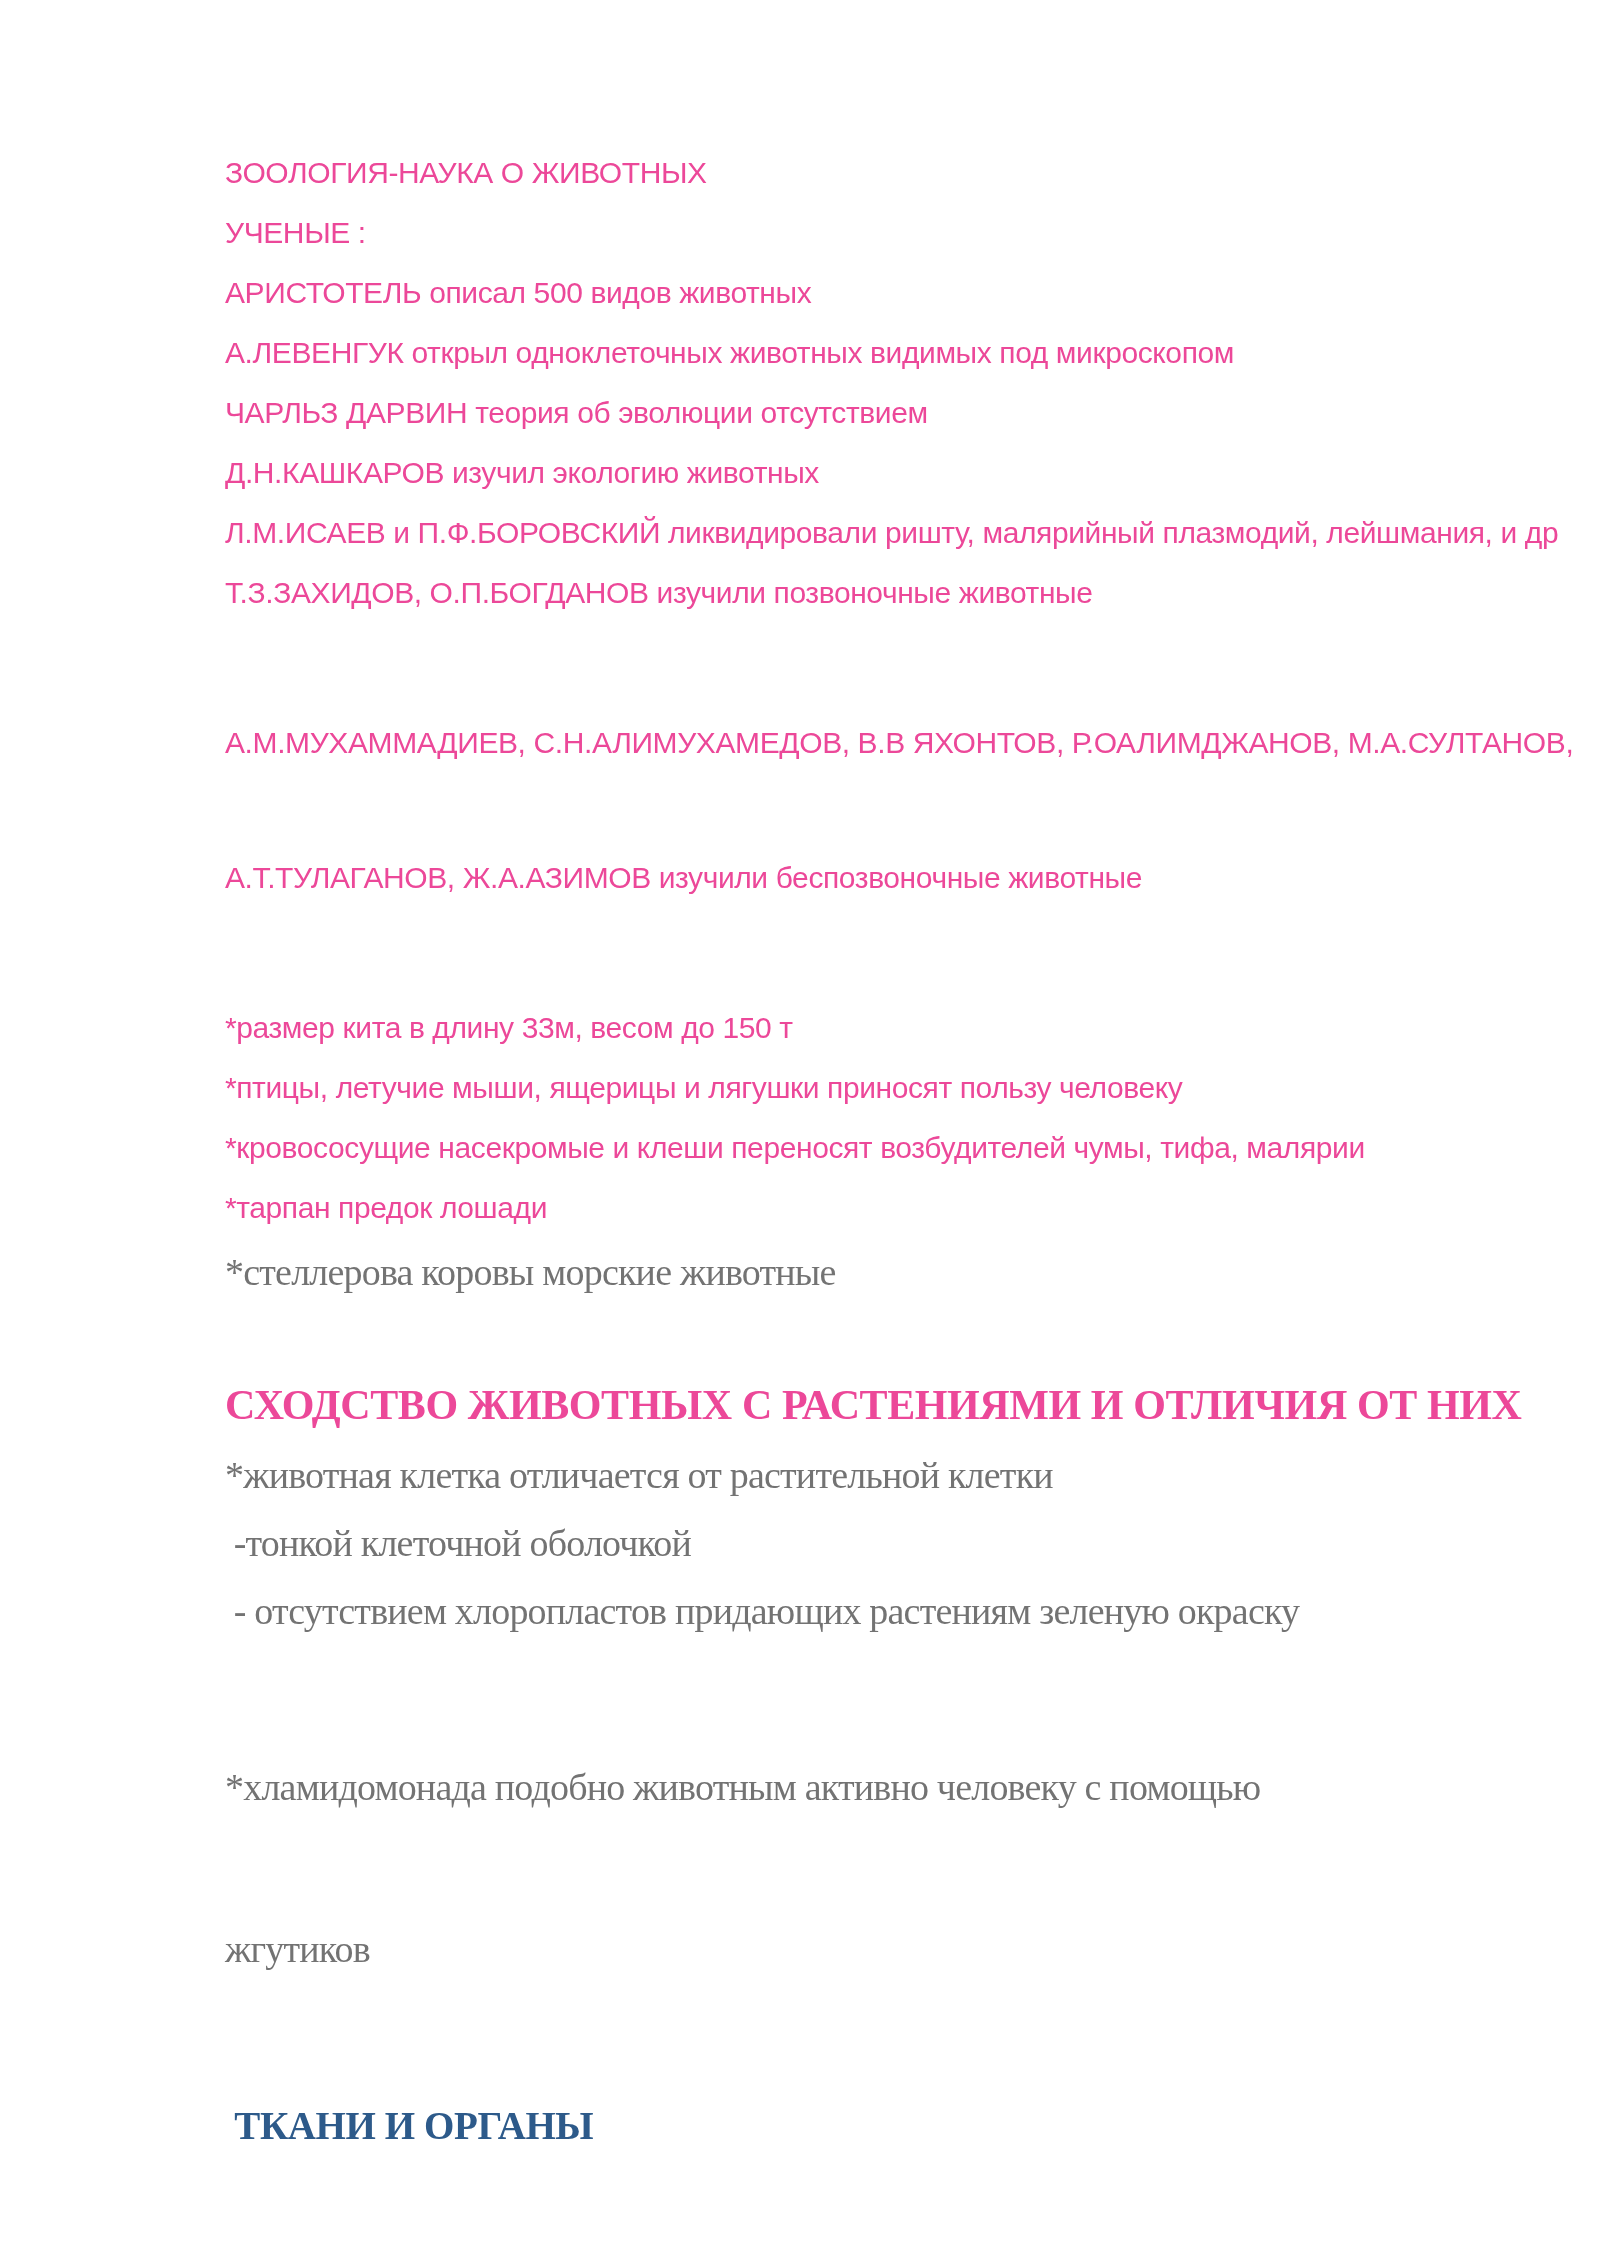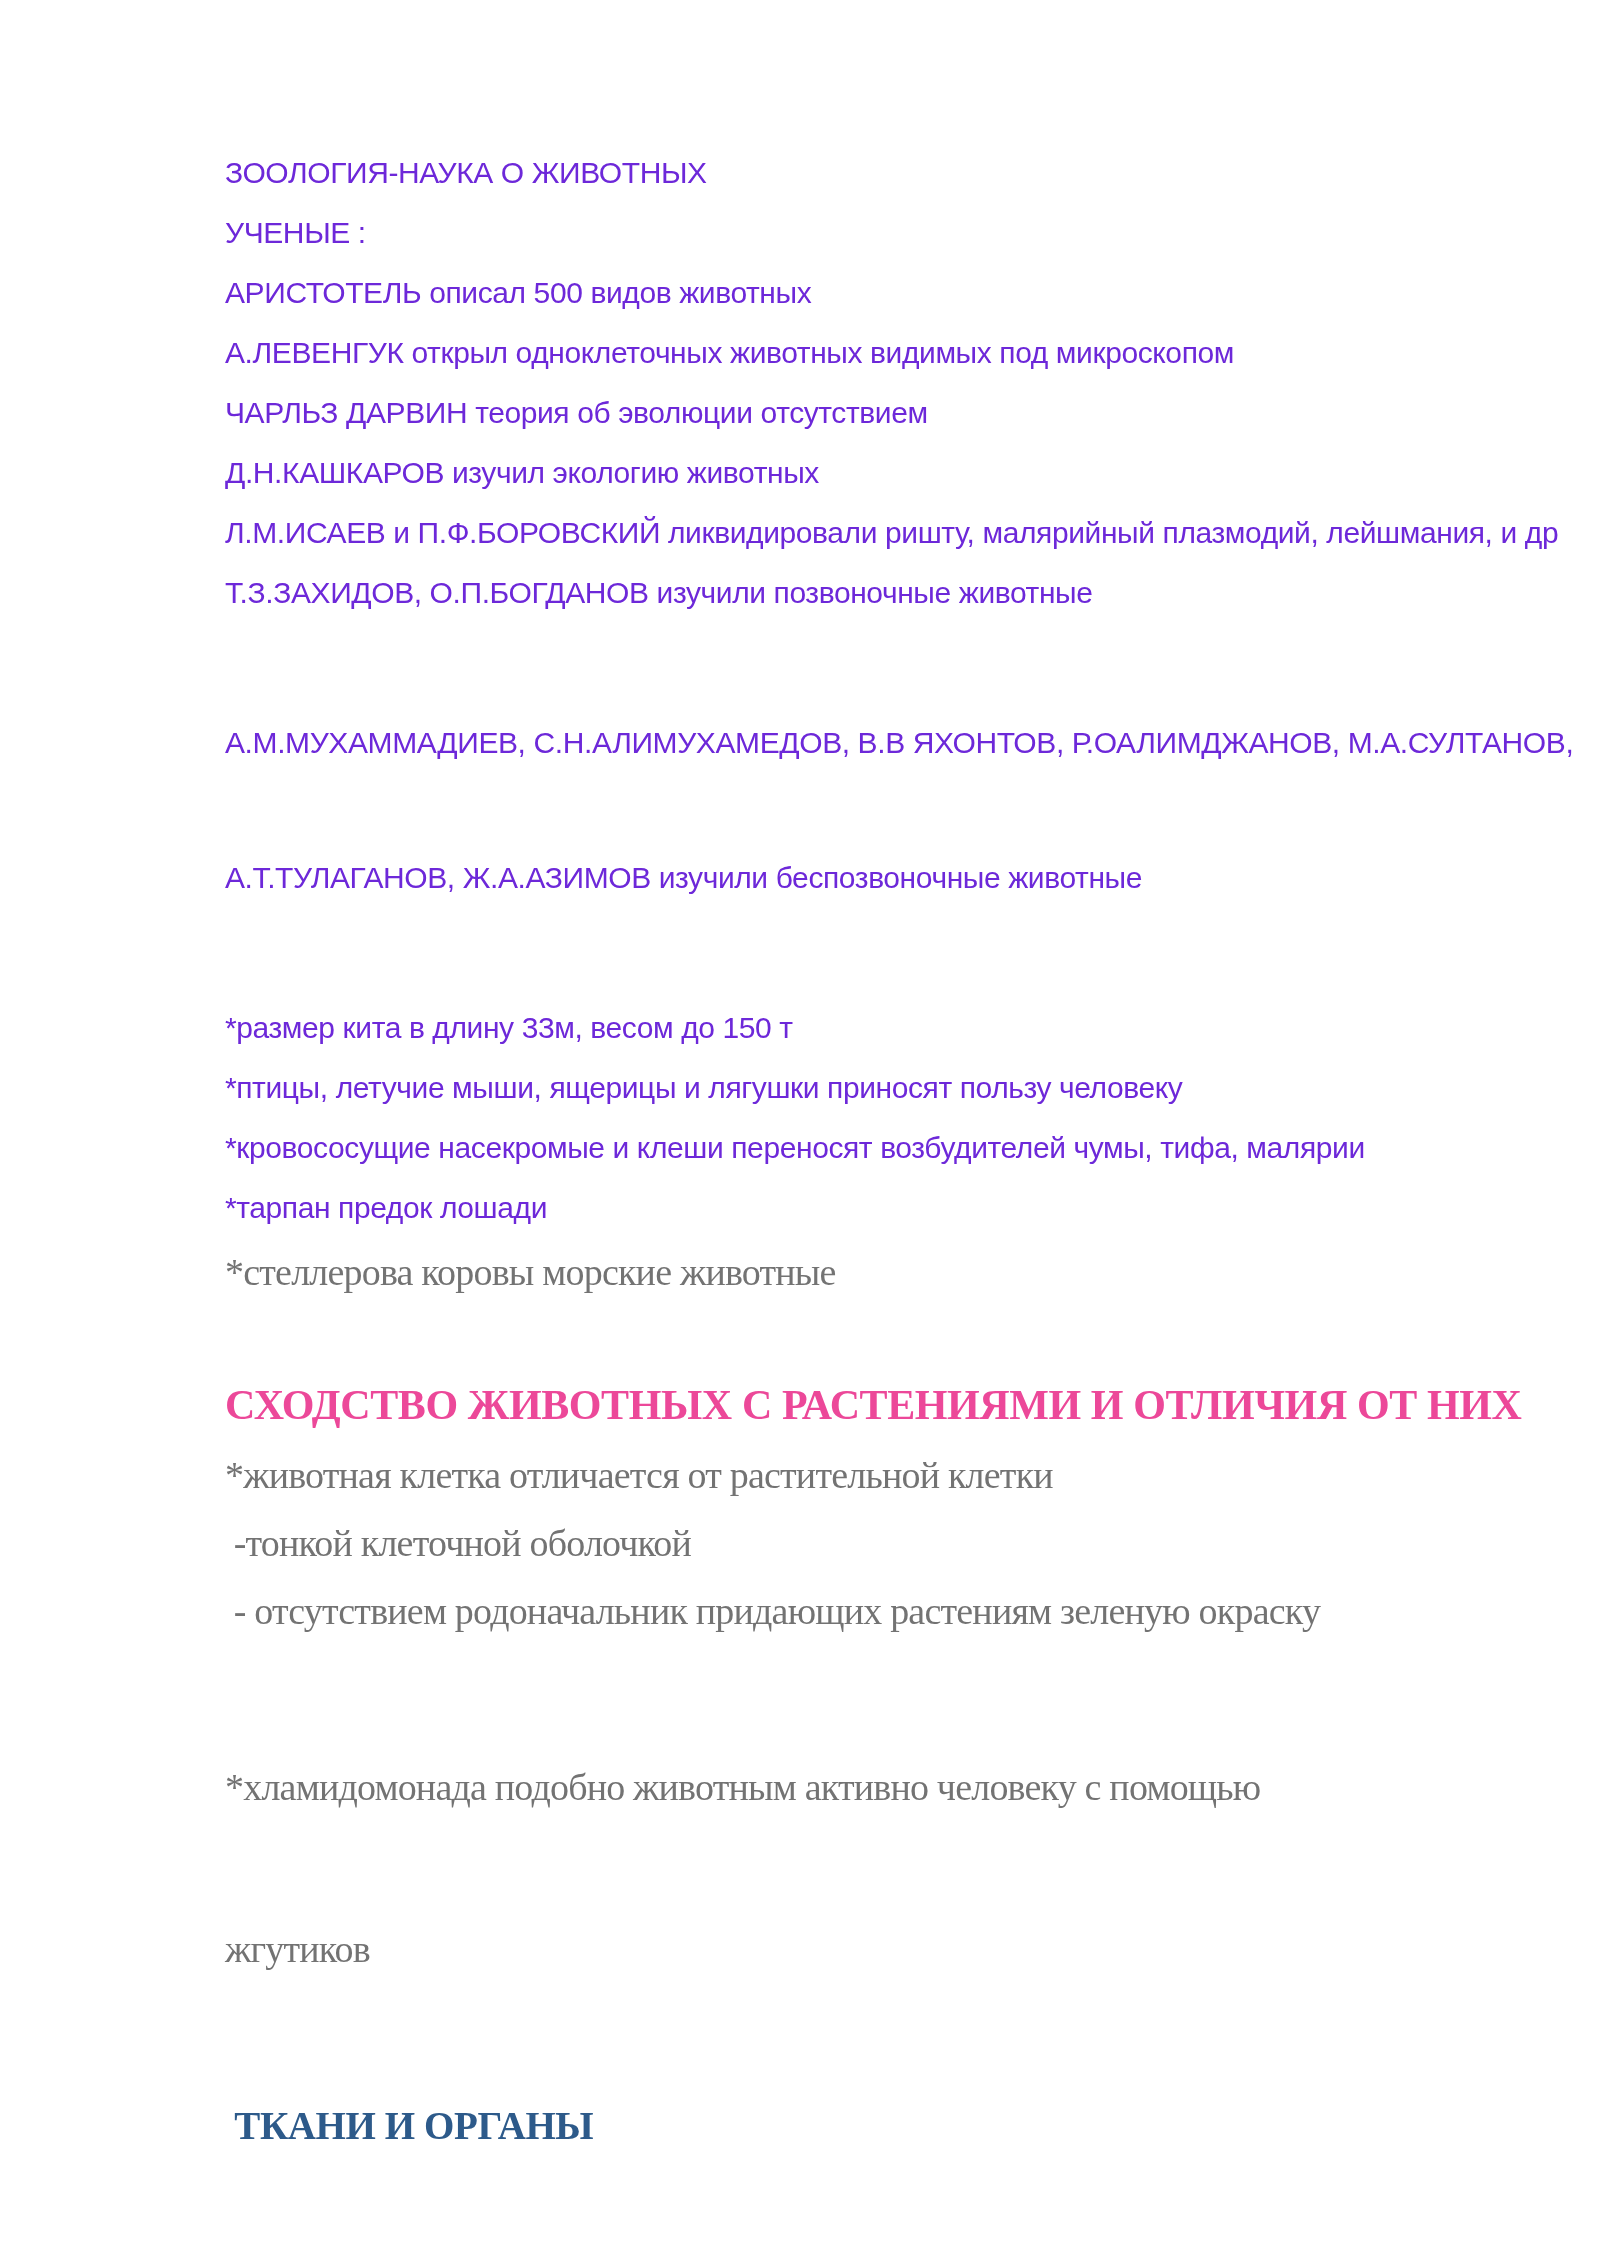--- a/index.html
+++ b/index.html
@@ -17,21 +17,21 @@
   }
   .content p { margin: 0; white-space: pre; }
   .content .line { display: block; white-space: pre; }
 
   
   .sans {
     font-family: "Liberation Sans", "DejaVu Sans", sans-serif;
     font-size: 30px;
     line-height: 45px;
     letter-spacing: -0.4px;
-    color: #6d28d9;
+    color: #ec4899;
     margin: 0 0 15px 0 !important;
   }
 
   
   .serif {
     font-family: "Liberation Serif", "DejaVu Serif", serif;
     font-size: 38px;
     line-height: 54px;
     letter-spacing: -0.8px;
     color: #737373;
@@ -81,21 +81,21 @@
     <p class="sans">*птицы, летучие мыши, ящерицы и лягушки приносят пользу человеку</p>
     <p class="sans">*кровососущие насекромые и клеши переносят возбудителей чумы, тифа, малярии</p>
     <p class="sans">*тарпан предок лошади</p>
 
     <p class="serif">*стеллерова коровы морские животные</p>
 
     <p class="h1-blue">СХОДСТВО ЖИВОТНЫХ С РАСТЕНИЯМИ И ОТЛИЧИЯ ОТ НИХ</p>
 
     <p class="serif">*животная клетка отличается от растительной клетки</p>
     <p class="serif"> -тонкой клеточной оболочкой</p>
-    <p class="serif"> - отсутствием родоначальник придающих растениям зеленую окраску</p>
+    <p class="serif"> - отсутствием хлоропластов придающих растениям зеленую окраску</p>
 
     <p class="serif">
       <span class="line">*хламидомонада подобно животным активно человеку с помощью</span>
       <span class="line">жгутиков</span>
     </p>
 
     <p class="h2-blue"> ТКАНИ И ОРГАНЫ</p>
 
   </div>
 </div>

